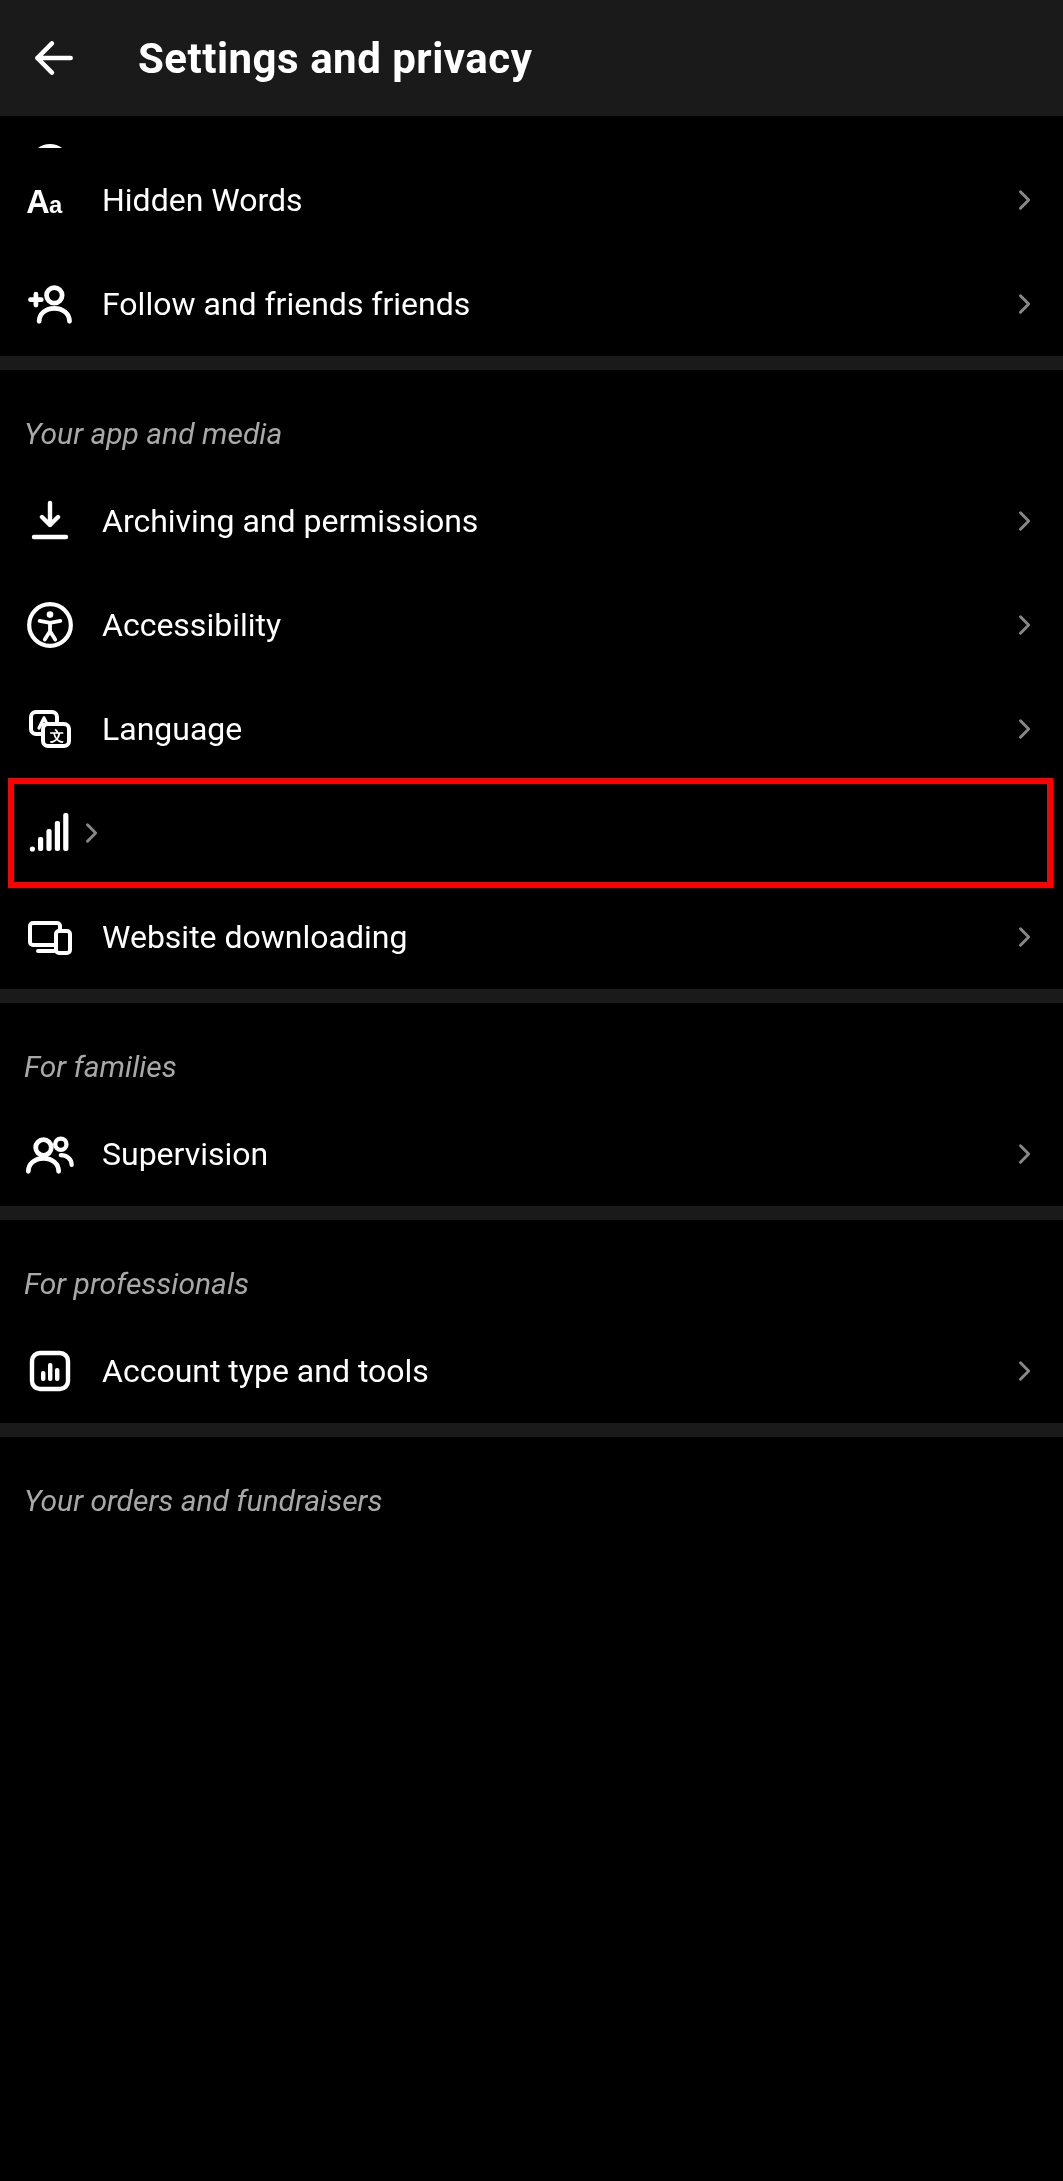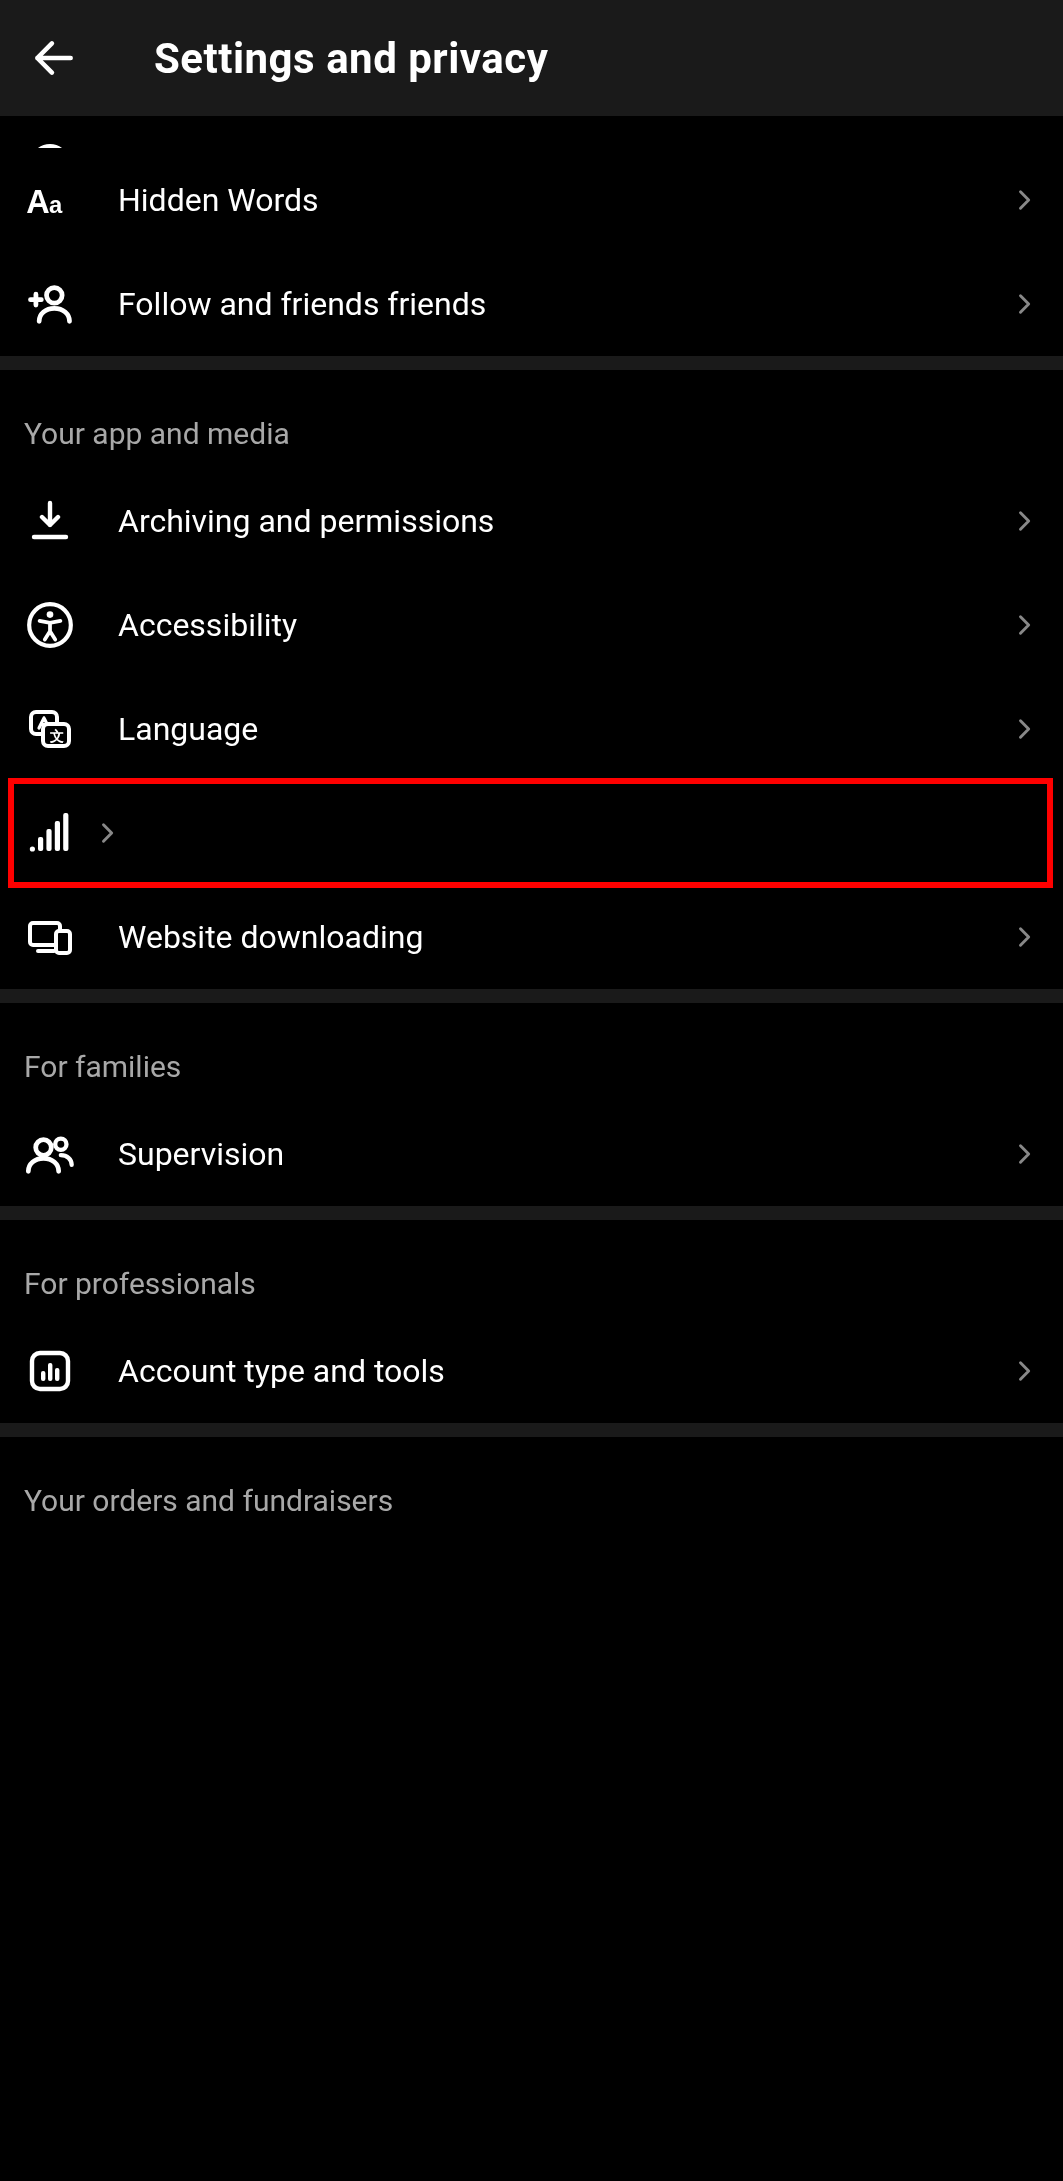--- a/index.html
+++ b/index.html
@@ -22,45 +22,45 @@
     height: 60px;
     display: flex;
     align-items: center;
     justify-content: center;
     cursor: pointer;
     flex-shrink: 0;
   }
   .header-title {
     font-size: 42px;
     font-weight: 700;
-    margin-left: 70px;
+    margin-left: 54px;
     letter-spacing: 0.5px;
   }
   .section-divider {
     height: 14px;
     background: #1a1a1a;
     width: 100%;
   }
   .section {
     background: #000;
   }
   .section-header {
     color: #a8a8a8;
     font-size: 30px;
     font-weight: 400;
     padding: 46px 24px 18px;
+    font-style: italic;
   }
   .settings-item {
     display: flex;
     align-items: center;
     height: 104px;
     padding: 0 24px;
     cursor: pointer;
     position: relative;
-    gap: 16px;
   }
   .settings-item.cut {
     height: 32px;
     overflow: hidden;
     align-items: flex-end;
   }
   .settings-item.cut .icon-wrap,
   .settings-item.cut .label,
   .settings-item.cut .chevron {
     position: relative;

